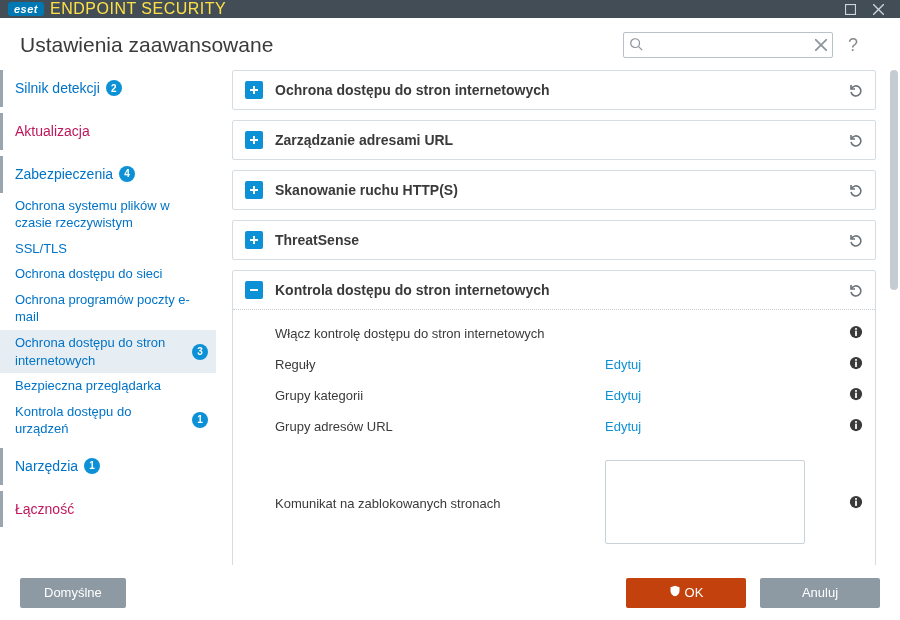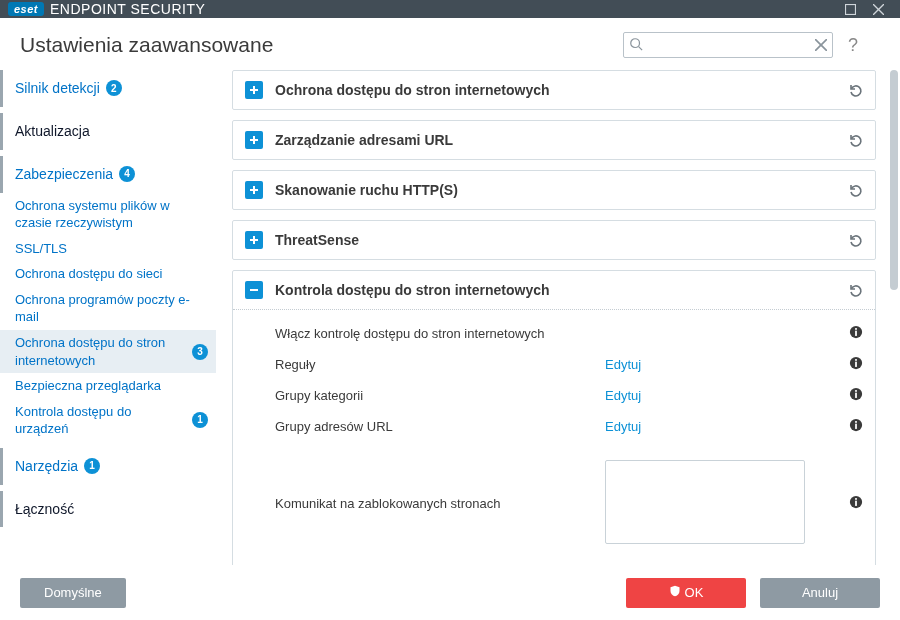--- a/index.html
+++ b/index.html
@@ -1,33 +1,33 @@
 <!DOCTYPE html>
 <html><head>
 <meta charset="utf-8">
 <style>
 *{box-sizing:border-box;margin:0;padding:0;font-family:"Segoe UI",Arial,sans-serif}
 html,body{width:900px;height:620px;overflow:hidden;background:#fff}
 .titlebar{height:18px;background:#424D56;color:#fff;display:flex;align-items:center;padding:0 8px;font-size:12px}
 .logo-badge{background:#0078b4;color:#fff;border-radius:3px;padding:1px 6px;font-weight:bold;font-size:11px;margin-right:6px;font-style:italic;letter-spacing:.5px}
-.product{color:#ffffff;font-size:14px;letter-spacing:.5px}
+.product{color:#fde047;font-size:16px;letter-spacing:.5px}
 .titlebar-spacer{flex:1}
 .win-btn{width:28px;height:28px;display:flex;align-items:center;justify-content:center;color:#cfd5da;cursor:pointer}
 .win-btn svg{width:11px;height:11px}
 .header{display:flex;align-items:center;padding:14px 37px 12px 20px}
 .header h1{font-size:21px;font-weight:400;color:#3b3b3b}
 .header-spacer{flex:1}
 .search-wrap{position:relative;width:210px}
 .search{width:100%;height:26px;border:1px solid #b9c2c9;border-radius:2px;padding:2px 26px 2px 26px;font-size:12px;color:#333;outline:none}
 .search-ico{position:absolute;left:6px;top:5px;color:#8a949c}
 .clear-ico{position:absolute;right:6px;top:5px;color:#8a949c;cursor:pointer}
 .help{width:20px;text-align:center;color:#888;font-size:18px;margin-left:10px;cursor:pointer}
 .body{display:flex;height:505px}
 .sidebar{width:222px;padding:0 6px 0 0;overflow-y:auto}
-.sb-item{display:flex;align-items:center;padding:6px 8px 6px 12px;font-size:13px;color:#0f172a;border-left:3px solid transparent;cursor:pointer;line-height:1.35}
+.sb-item{display:flex;align-items:center;padding:6px 8px 6px 12px;font-size:13px;color:#be185d;border-left:3px solid transparent;cursor:pointer;line-height:1.35}
 .sb-item.top{font-size:14px;padding-top:9px;padding-bottom:9px}
 .sb-item.spaced{margin-top:6px}
 .sb-item.sub{color:#0073c7;padding-left:12px;padding-top:4px;padding-bottom:4px;font-size:13px}
 .sb-item.sub.active{background:#e7eef3;color:#0073c7}
 .sb-item.blue{color:#0073c7}
 .sb-item.bar{border-left-color:#9aa6af}
 .sb-label{flex:0 1 auto}
 .badge{display:inline-flex;min-width:16px;height:16px;border-radius:8px;background:#0d91d6;color:#fff;font-size:10px;font-weight:bold;align-items:center;justify-content:center;margin-left:6px;padding:0 4px}
 .content{flex:1;position:relative;padding:0 18px 0 10px;overflow:hidden}
 .scroll-area{height:100%;overflow-y:auto;padding-right:6px}
@@ -46,21 +46,21 @@
 .row .rinfo{margin-left:auto;color:#3a3a3a;cursor:pointer}
 .toggle{width:36px;height:18px;border-radius:10px;background:#0d91d6;position:relative;cursor:pointer}
 .toggle .knob{width:14px;height:14px;border-radius:50%;background:#fff;position:absolute;top:2px;right:2px}
 .link-edit{color:#0d91d6;cursor:pointer}
 .textarea{width:200px;height:84px;border:1px solid #c9d2d8;border-radius:2px;resize:none;outline:none;font-size:12px;padding:4px}
 .row.tall{align-items:center;padding-top:18px}
 .info-ico{width:14px;height:14px}
 .footer{position:absolute;left:0;right:0;bottom:0;height:55px;background:#fff;display:flex;align-items:center;padding:0 20px;}
 .btn{height:30px;border:none;border-radius:2px;font-size:13px;padding:0 24px;cursor:pointer;color:#fff;display:inline-flex;align-items:center;justify-content:center}
 .btn.default{background:#8e9aa3}
-.btn.ok{background:#ef4444;min-width:120px}
+.btn.ok{background:#c2410c;min-width:120px}
 .btn.cancel{background:#8e9aa3;min-width:120px;margin-left:14px}
 .footer-spacer{flex:1}
 .shield-ico{margin-right:4px}
 .vscroll{position:absolute;right:2px;top:0;width:8px;height:100%;}
 .vscroll .track{position:absolute;top:0;bottom:0;left:0;right:0;background:transparent}
 .vscroll .thumb{position:absolute;top:0;left:0;right:0;height:220px;background:#c4ccd2;border-radius:4px}
 </style>
 </head>
 <body>
 

